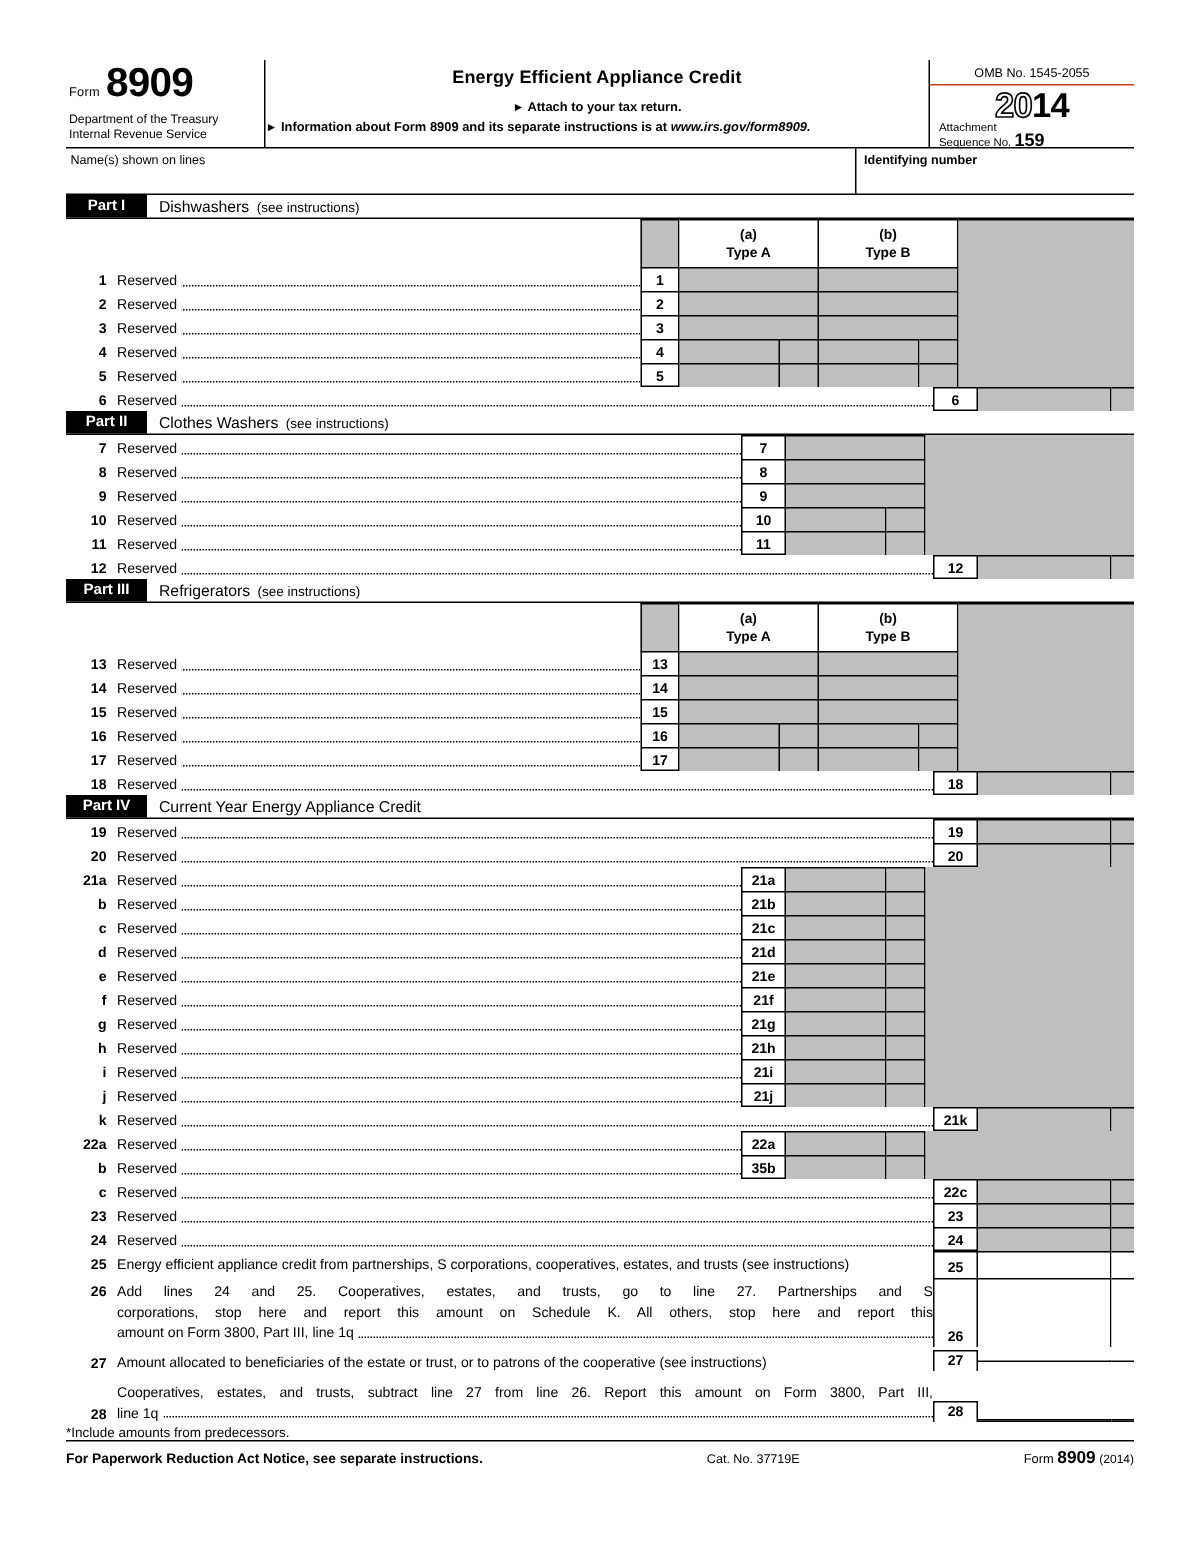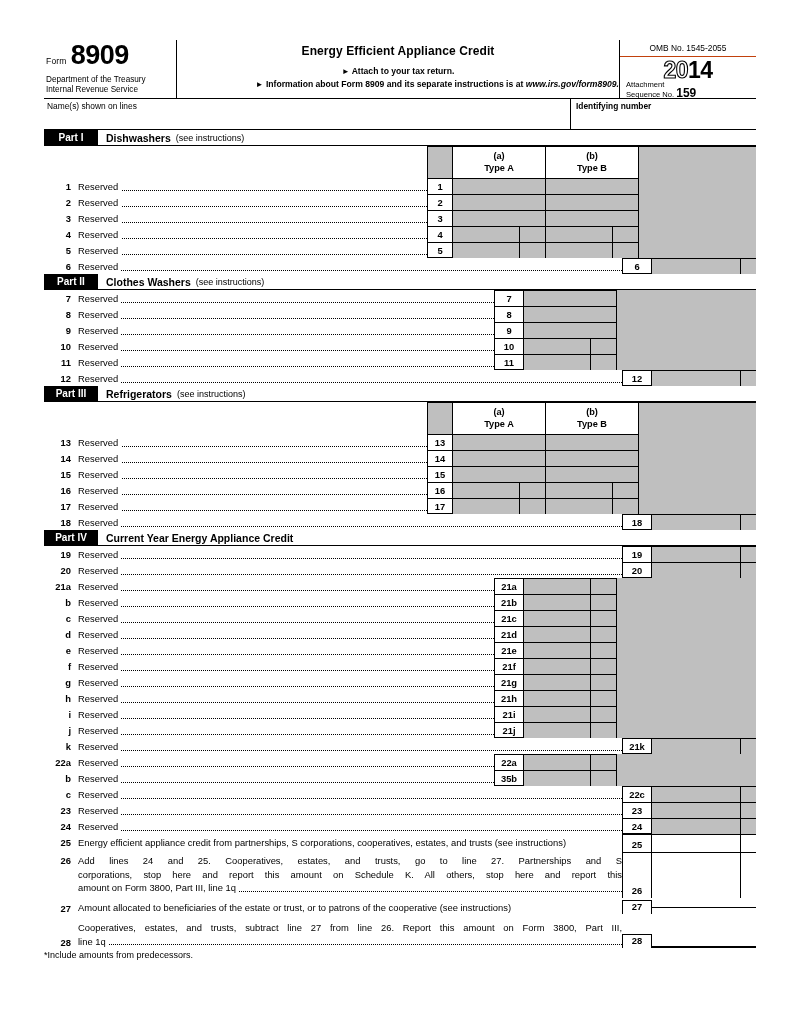--- a/index.html
+++ b/index.html
@@ -47,21 +47,21 @@
     position:relative;
     padding-top:4px;
   }
   .title-main{
     font-size:12px;font-weight:bold;letter-spacing:0.1px;
   }
   .attach{
     font-size:8.6px;font-weight:bold;margin-top:8px;
   }
   .attach2{
-    font-size:8.6px;font-weight:bold;margin-top:3px;text-align:right;
+    font-size:8.6px;font-weight:bold;margin-top:3px;text-align:left;
   }
   .attach2 .url{font-style:italic;}
   .tri{font-size:8px;}
   .hdr-right{
     width:136px;
     border-left:1.6px solid #000;
     text-align:center;
     position:relative;
   }
   .omb{font-size:8.4px;padding-top:3px;border-bottom:1px solid #c2410c;padding-bottom:3px;}
@@ -93,21 +93,21 @@
     margin-top:0;
   }
   .parttag{
     background:#000;color:#fff;
     font-size:10px;font-weight:bold;
     padding:1px 5px 1px 5px;
     min-width:44px;
     text-align:center;
     line-height:13px;
   }
-  .parttitle{font-size:10.5px;font-weight:bold;margin-left:8px;}
+  .parttitle{font-size:10.5px;font-weight:normal;margin-left:8px;}
   .partnote{font-size:9px;font-weight:normal;margin-left:5px;text-align:center;}
 
   
   .rowzone{position:relative;}
   .row{
     display:flex;
     align-items:stretch;
     height:16px;
     position:relative;
   }
@@ -708,15 +708,24 @@
             <div style="width: 30px; display: flex; flex-direction: column; justify-content: flex-end; border-top: 1.2px solid rgb(0, 0, 0); border-right: 1.2px solid rgb(0, 0, 0); border-bottom: none; border-left: 1.2px solid rgb(0, 0, 0); border-image: initial; box-sizing: border-box; background: rgb(255, 255, 255);">
               <div style="font-size: 9.4px; font-weight: bold; text-align: center; padding-bottom: 2px;">28</div>
             </div>
             <div class="cell white" style="width: 89px; border-bottom: 1.2px solid rgb(0, 0, 0);"></div>
             <div class="cell white nr" style="flex: 1 1 0%; border-bottom: 1.2px solid rgb(0, 0, 0);"></div>
           </div>
         </div>
       </div>
 
   <div class="footnote">*Include amounts from predecessors.</div>
+  <div class="footbar">
+    <div class="foot-left">For Paperwork Reduction Act Notice, see separate instructions.</div>
+    <div class="foot-mid">Cat. No. 37719E</div>
+    <div class="foot-right">
+      <span>Form</span>
+      <b>8909</b>
+      <span class="yr">(2014)</span>
+    </div>
+  </div>
 
  </div>
 </div>
 
 </body></html>

